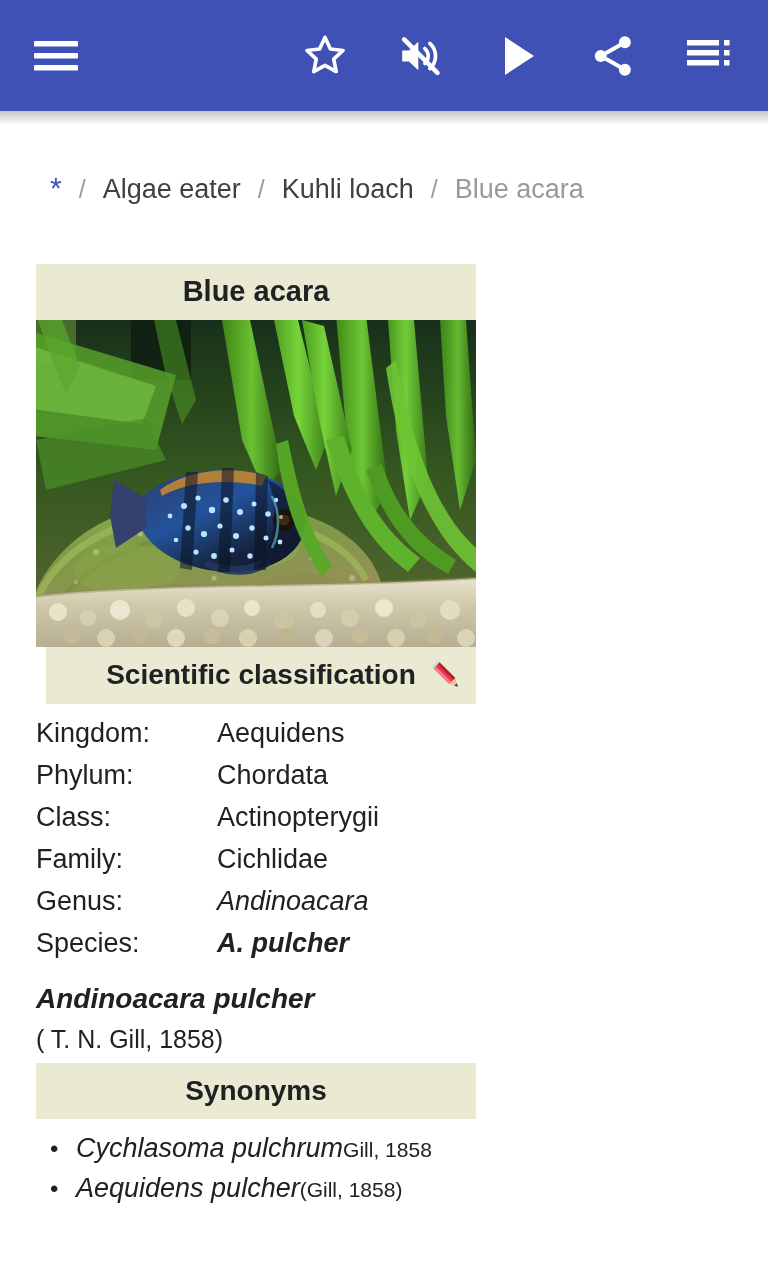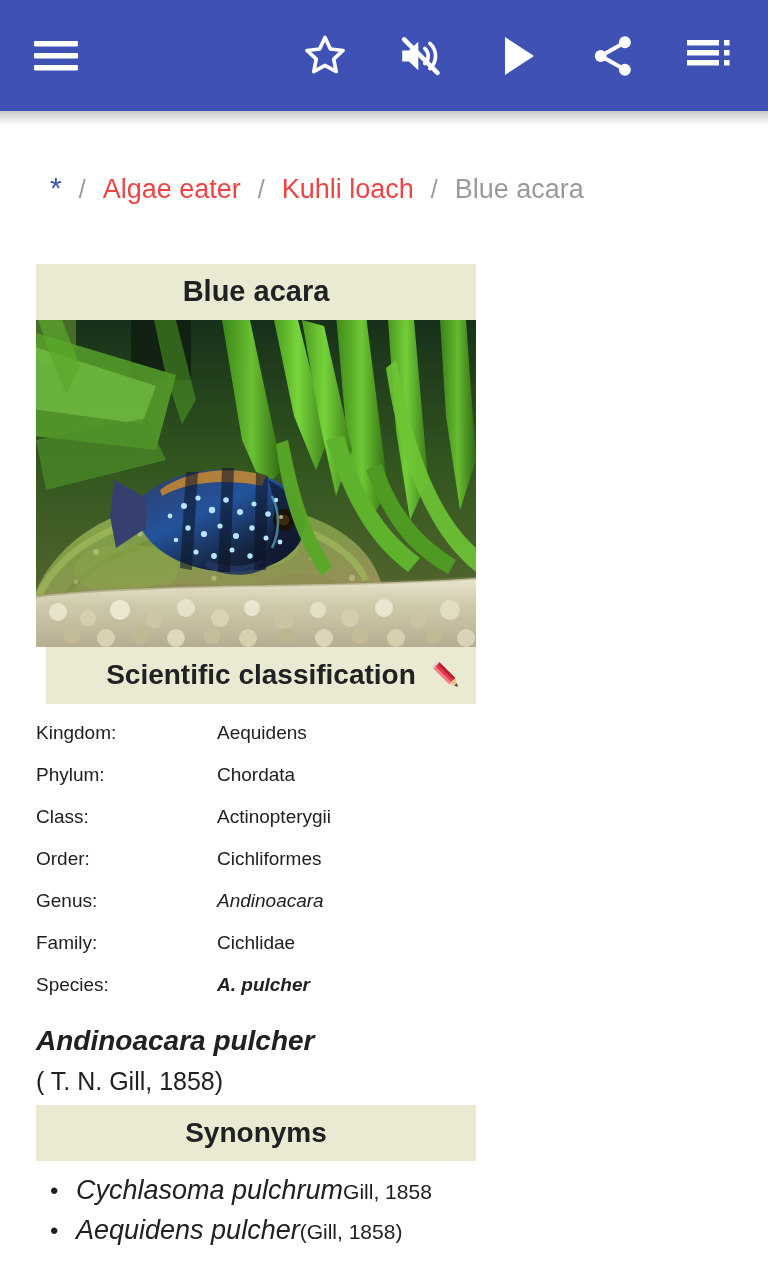--- a/index.html
+++ b/index.html
@@ -50,21 +50,21 @@
   #breadcrumb {
     margin-top: 60px;
     padding-left: 50px;
     font-size: 27px;
     line-height: 34px;
     display: flex;
     align-items: baseline;
     white-space: nowrap;
   }
   #breadcrumb .crumb-link {
-    color: #ef4444;
+    color: #404040;
     text-decoration: none;
     cursor: pointer;
   }
   #breadcrumb .crumb-star {
     color: #3b54ae;
     font-size: 30px;
     cursor: pointer;
   }
   #breadcrumb .crumb-sep {
     color: #9a9a9a;
@@ -112,21 +112,21 @@
     background: #1d3a1a;
   }
 
   .taxo-table {
     width: 100%;
     border-collapse: collapse;
     margin-top: 8px;
     margin-bottom: 6px;
   }
   .taxo-table td {
-    font-size: 19px;
+    font-size: 27px;
     line-height: 42px;
     padding: 0;
     vertical-align: top;
     white-space: nowrap;
     margin-left: 26px;
   }
   .taxo-label { width: 181px; color: #202122; }
   .taxo-value { color: #202122; }
   .taxo-value.italic { font-style: italic; }
   .taxo-value.bold-italic { font-style: italic; font-weight: bold; }
@@ -444,30 +444,26 @@
       </tr>
       <tr>
         <td class="taxo-label">Phylum:</td>
         <td class="taxo-value">Chordata</td>
       </tr>
       <tr>
         <td class="taxo-label">Class:</td>
         <td class="taxo-value">Actinopterygii</td>
       </tr>
       <tr>
-        <td class="taxo-label">Order:</td>
-        <td class="taxo-value">Cichliformes</td>
+        <td class="taxo-label">Family:</td>
+        <td class="taxo-value">Cichlidae</td>
       </tr>
       <tr>
         <td class="taxo-label">Genus:</td>
         <td class="taxo-value italic">Andinoacara</td>
-      </tr>
-      <tr>
-        <td class="taxo-label">Family:</td>
-        <td class="taxo-value">Cichlidae</td>
       </tr>
       <tr>
         <td class="taxo-label">Species:</td>
         <td class="taxo-value bold-italic">A. pulcher</td>
       </tr>
     </tbody>
   </table>
 
   <div id="binomial-body">
     <div id="binomial-name">Andinoacara pulcher</div>

